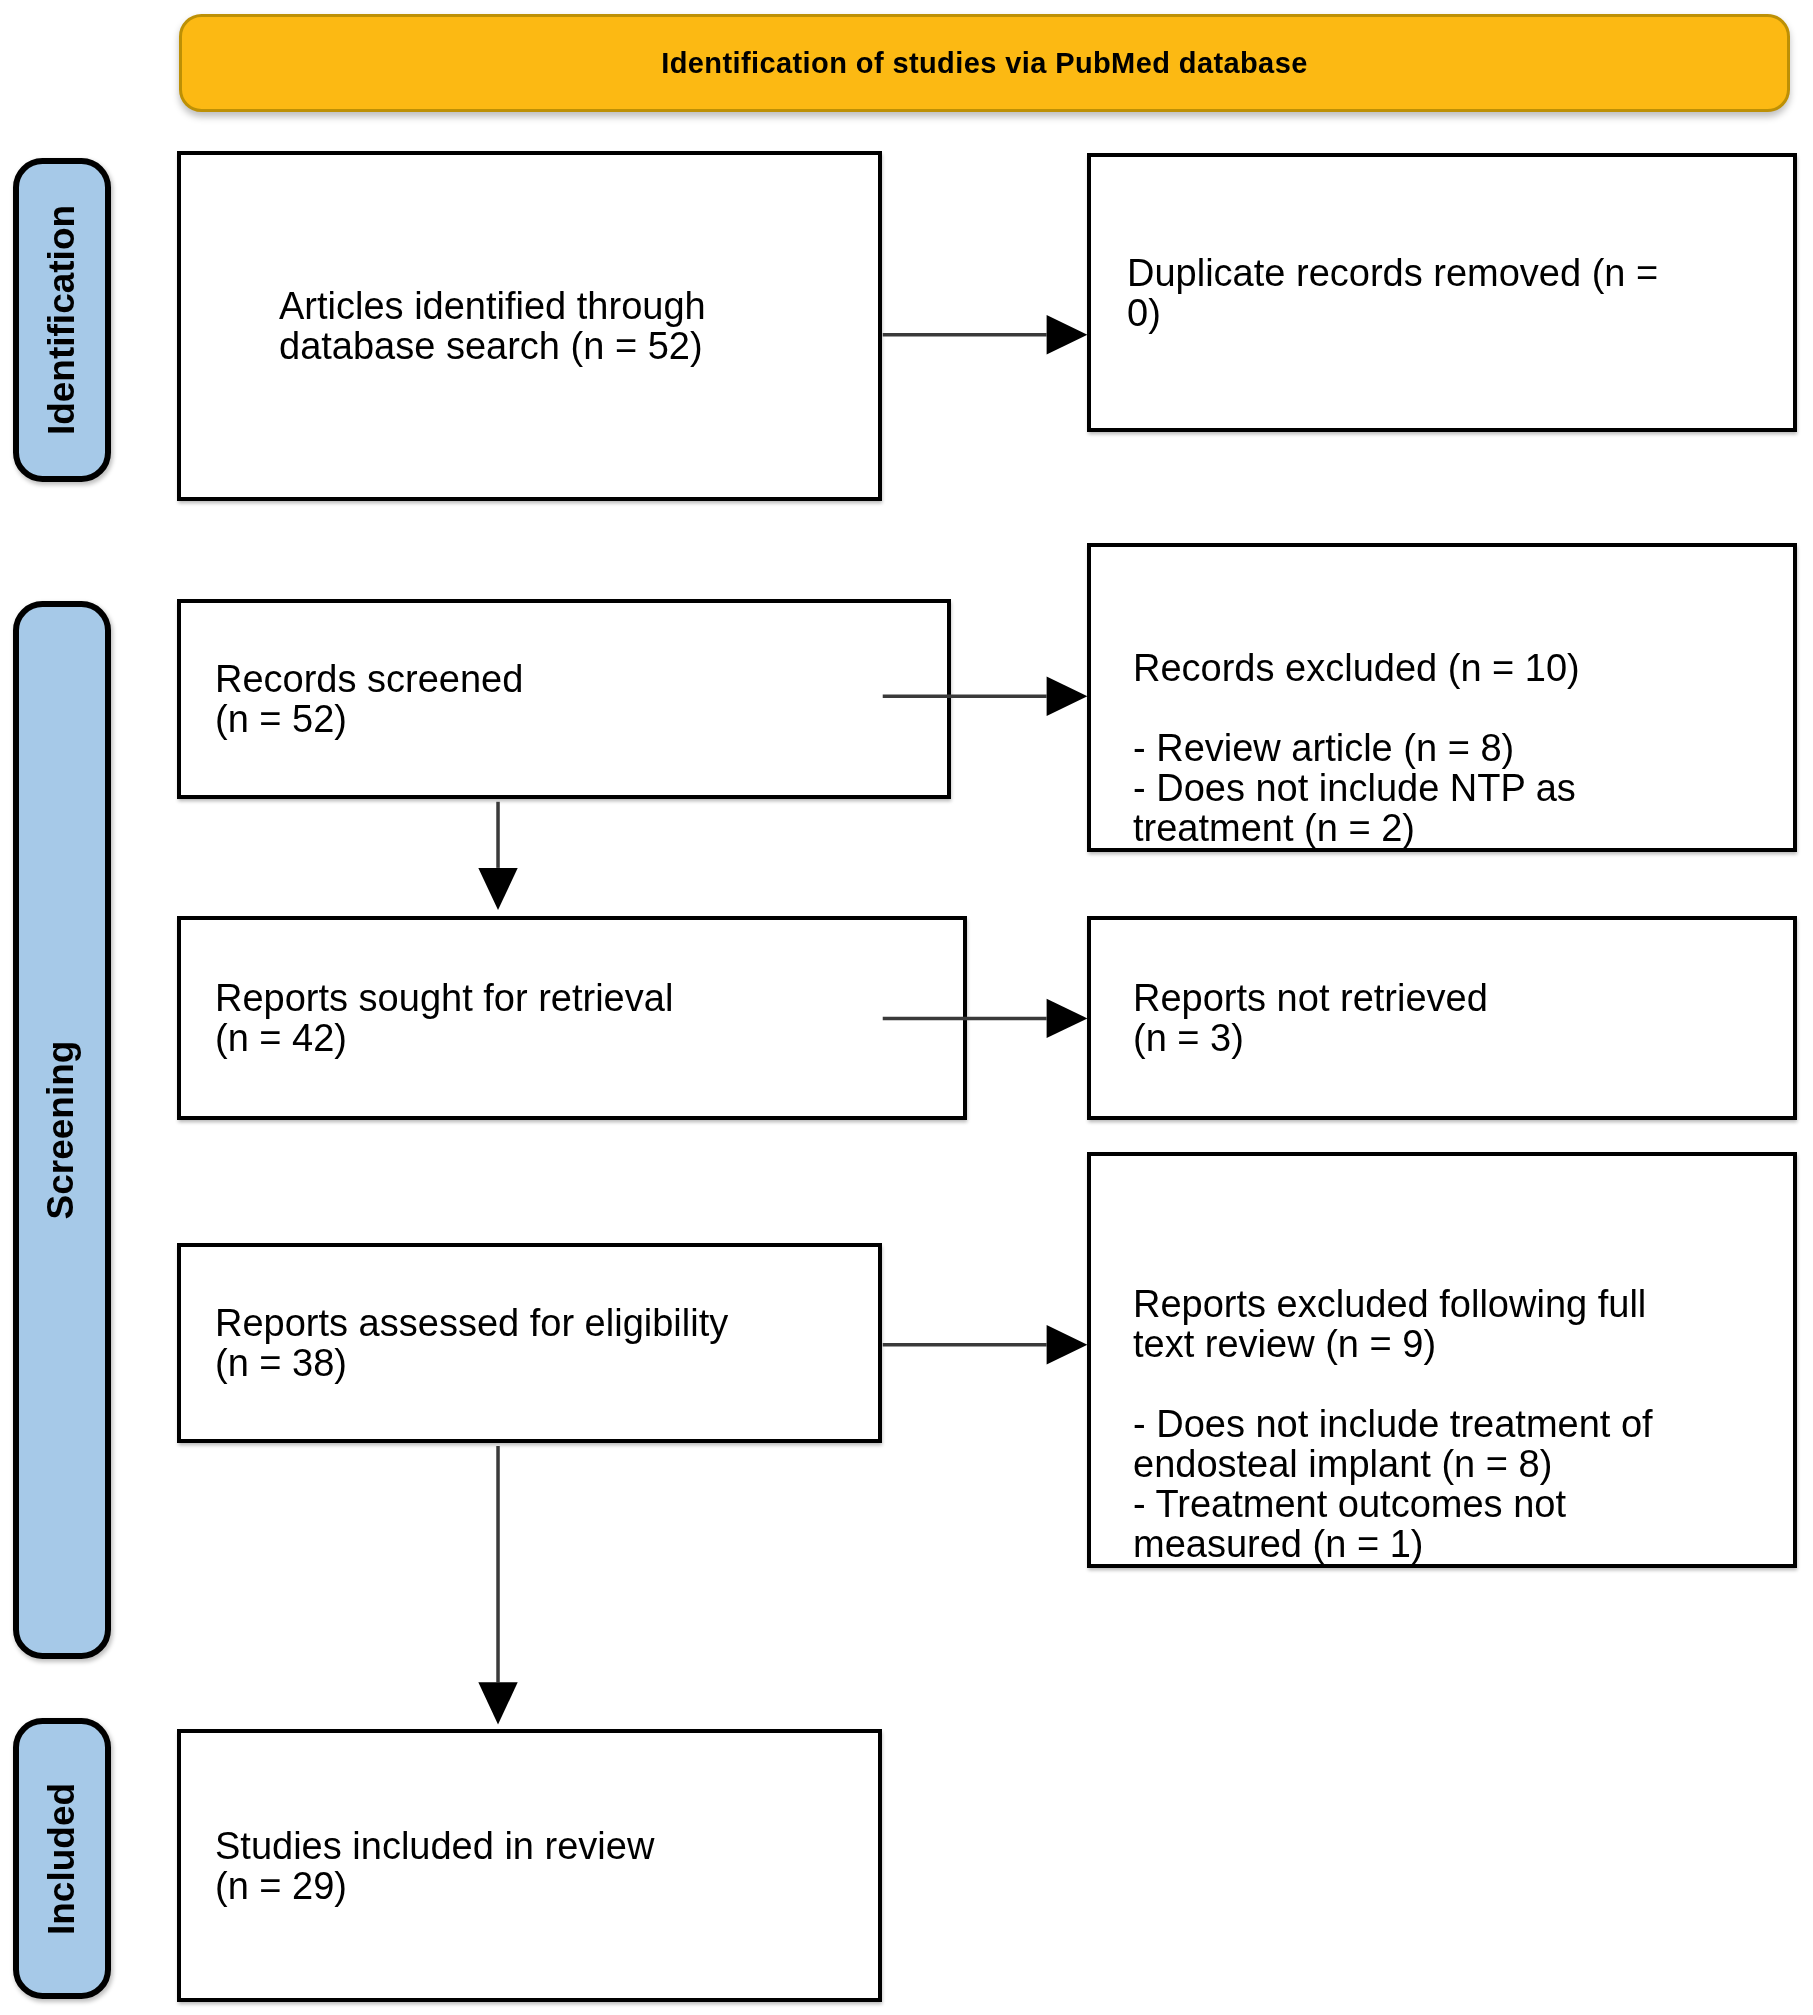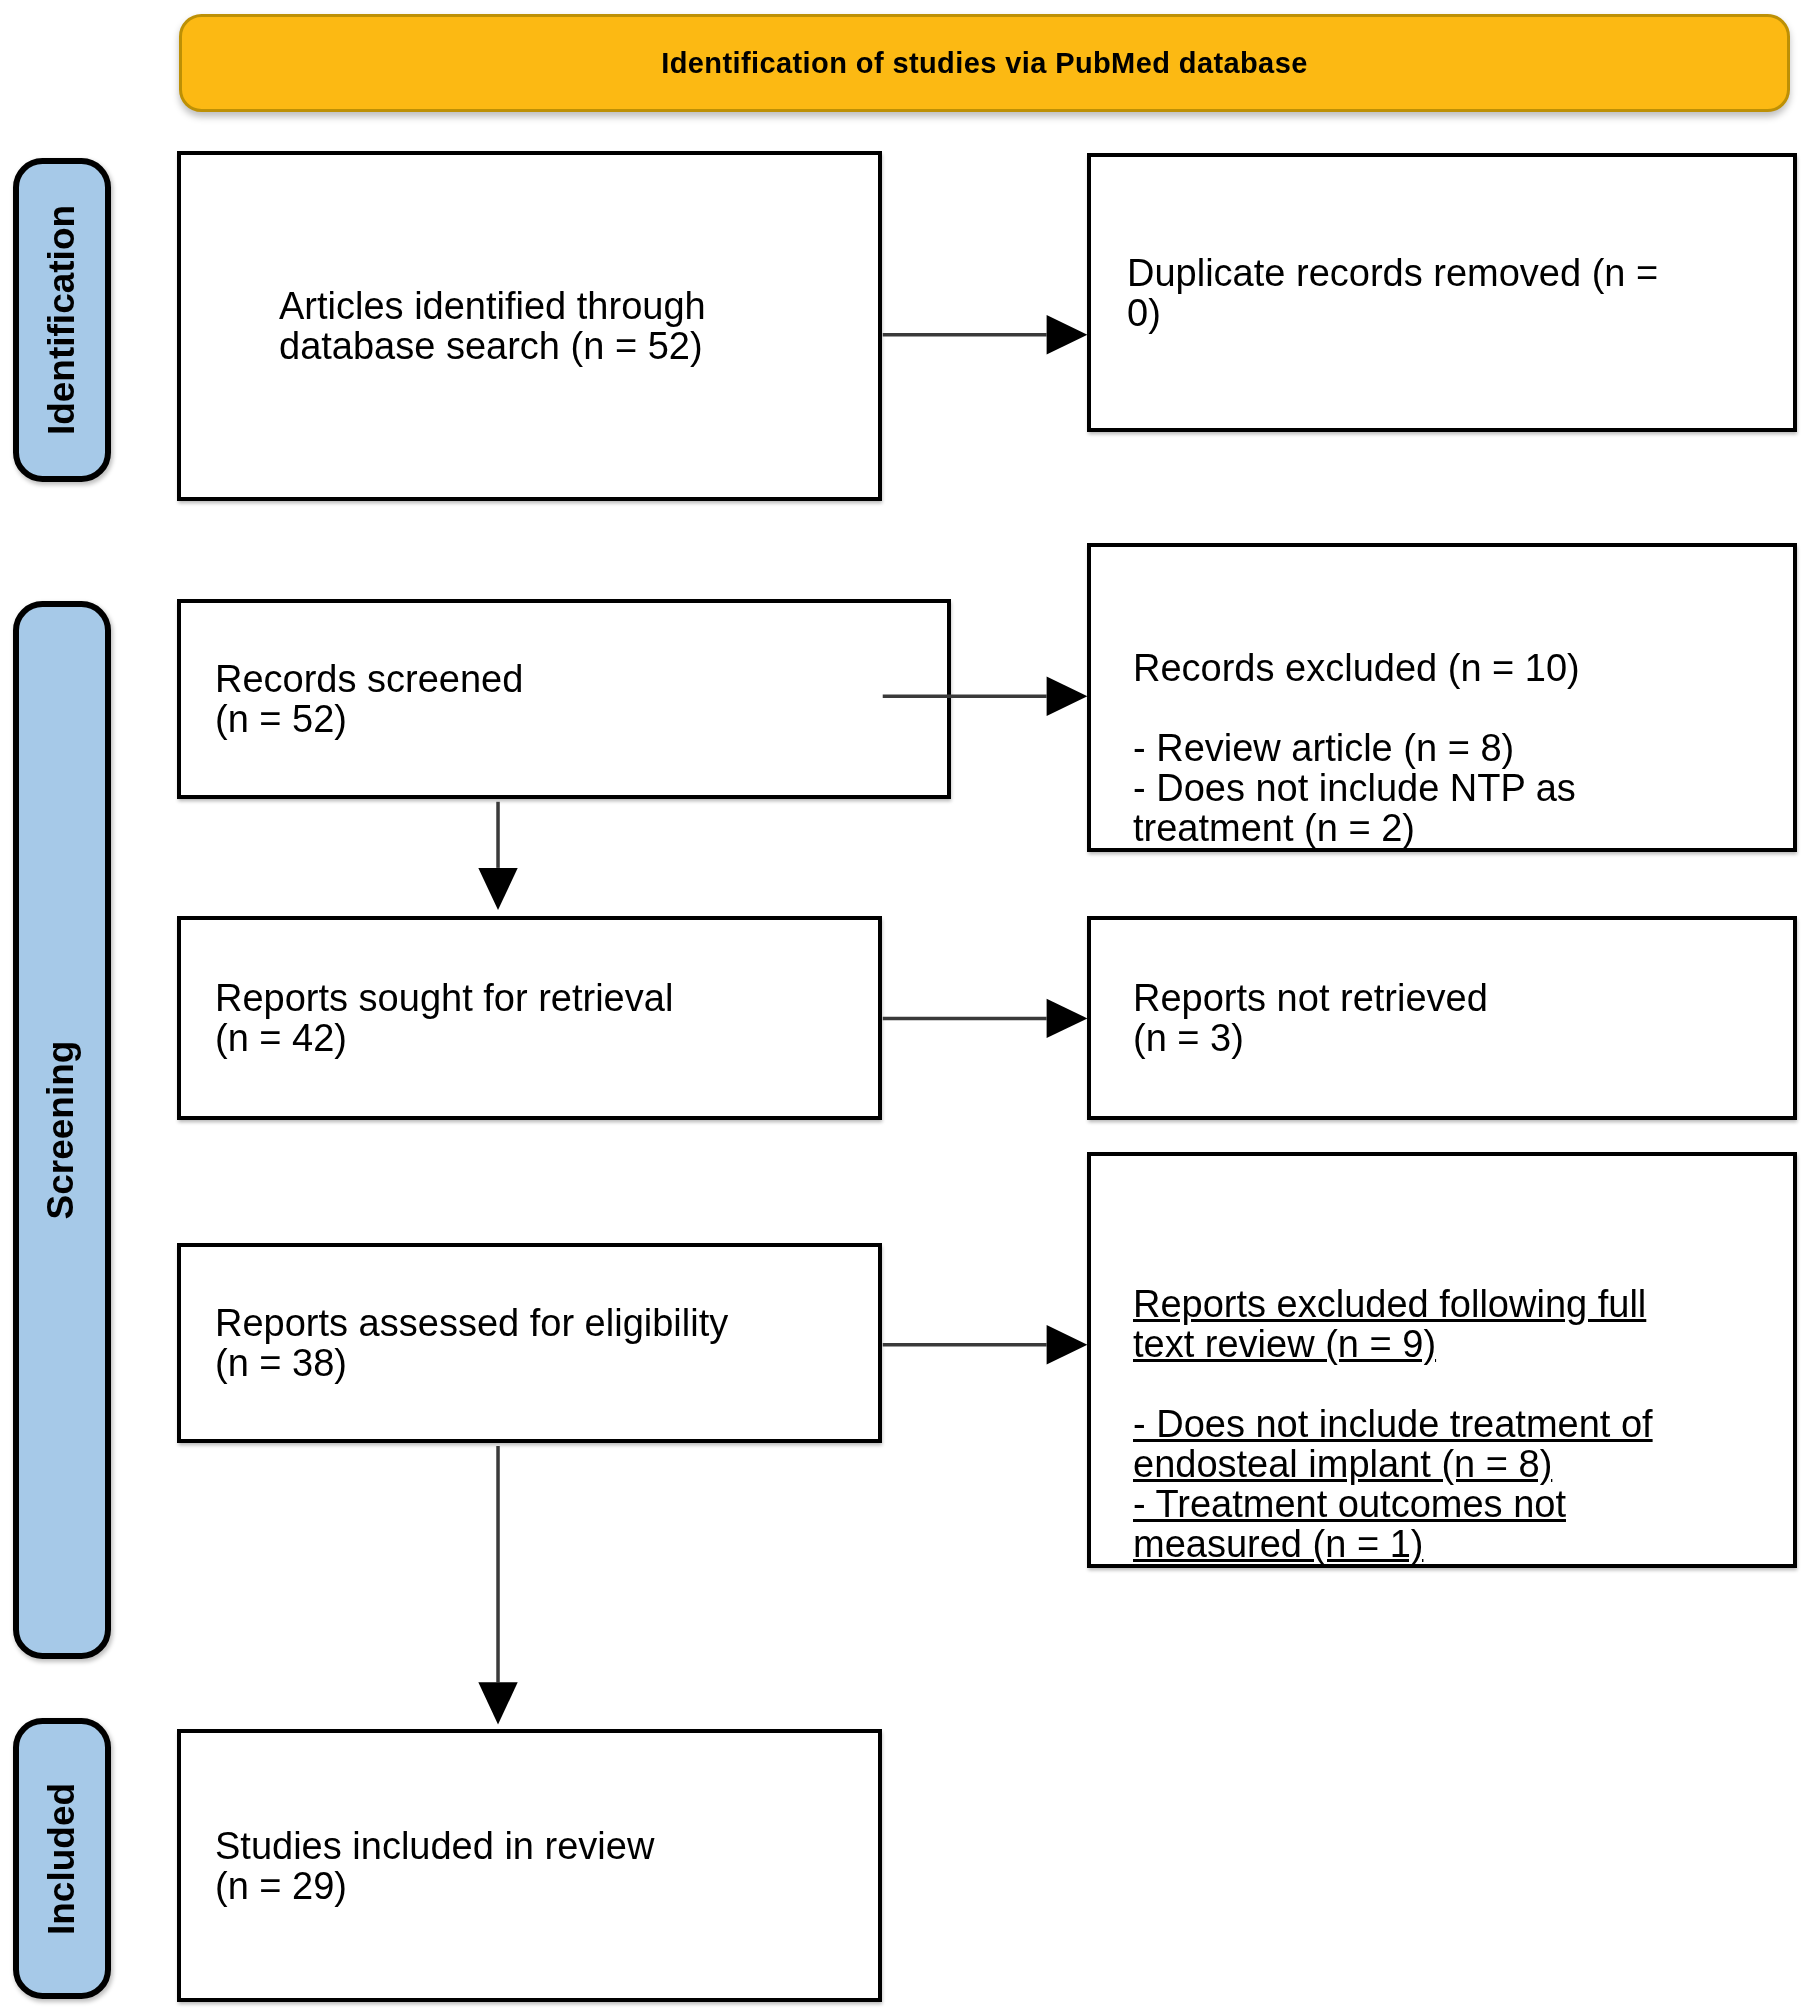--- a/index.html
+++ b/index.html
@@ -52,28 +52,28 @@
     box-shadow:0.7px 2.8px 3.5px rgba(0,0,0,0.28);
   }
   .fbox .box-text{
     white-space:pre-line;
     font-size:38px;line-height:40px;
   }
   .fbox.top-align{align-items:flex-end;}
   
   .b-identified{left:177px;top:151px;width:705px;height:350px;padding-left:98px;}
   .b-screened{left:177px;top:599px;width:774px;height:200px;padding-left:34px;}
-  .b-sought{left:177px;top:916px;width:705px;height:204px;padding-left:34px;}
+  .b-sought{left:177px;top:916px;width:790px;height:204px;padding-left:34px;}
   .b-assessed{left:177px;top:1243px;width:705px;height:200px;padding-left:34px;}
   .b-included{left:177px;top:1729px;width:705px;height:273px;padding-left:34px;}
   
   .b-duplicates{left:1087px;top:153px;width:710px;height:279px;padding-left:36px;}
   .b-rec-excluded{left:1087px;top:543px;width:710px;height:309px;padding-left:42px;padding-top:29.5px;}
   .b-not-retrieved{left:1087px;top:916px;width:710px;height:204px;padding-left:42px;}
-  .b-ft-excluded{left:1087px;top:1152px;width:710px;height:416px;padding-left:42px;padding-top:32px;text-decoration:underline;}
+  .b-ft-excluded{left:1087px;top:1152px;width:710px;height:416px;padding-left:42px;padding-top:32px;}
   
   svg.arrows{position:absolute;left:0;top:0;pointer-events:none;}
   svg.arrows line{stroke:var(--arrow-shaft,#3a3a3a);stroke-width:5;}
   svg.arrows polygon{fill:var(--arrow-head,#000000);}
 </style>
 </head>
 <body>
 
 <div id="canvas">
 

